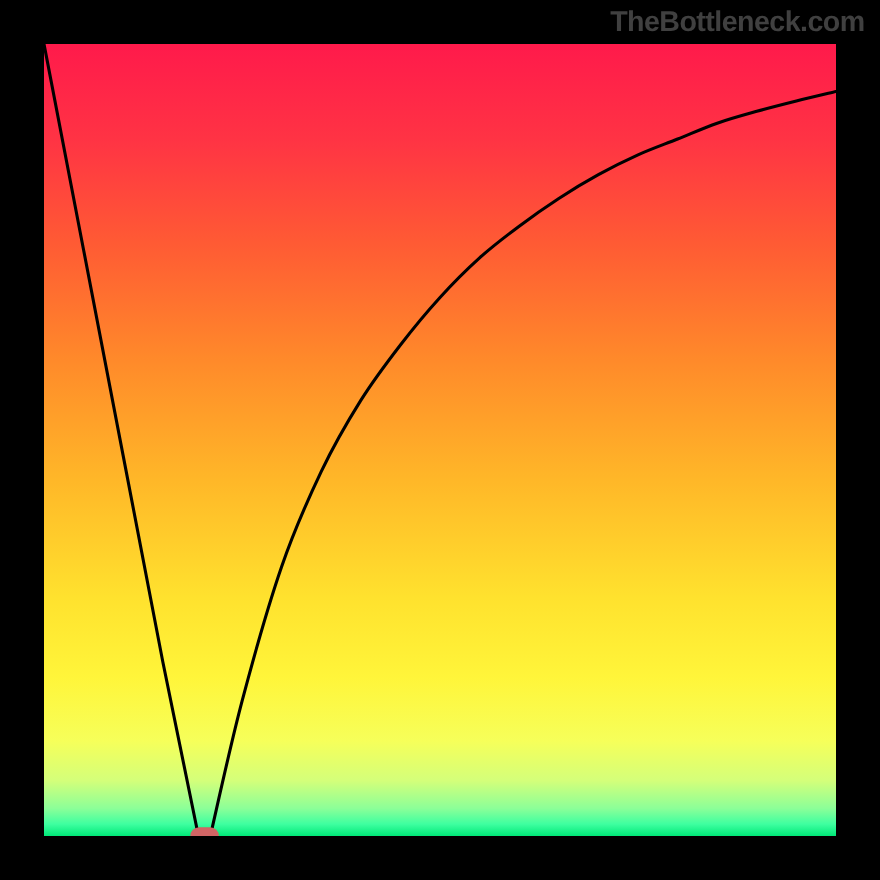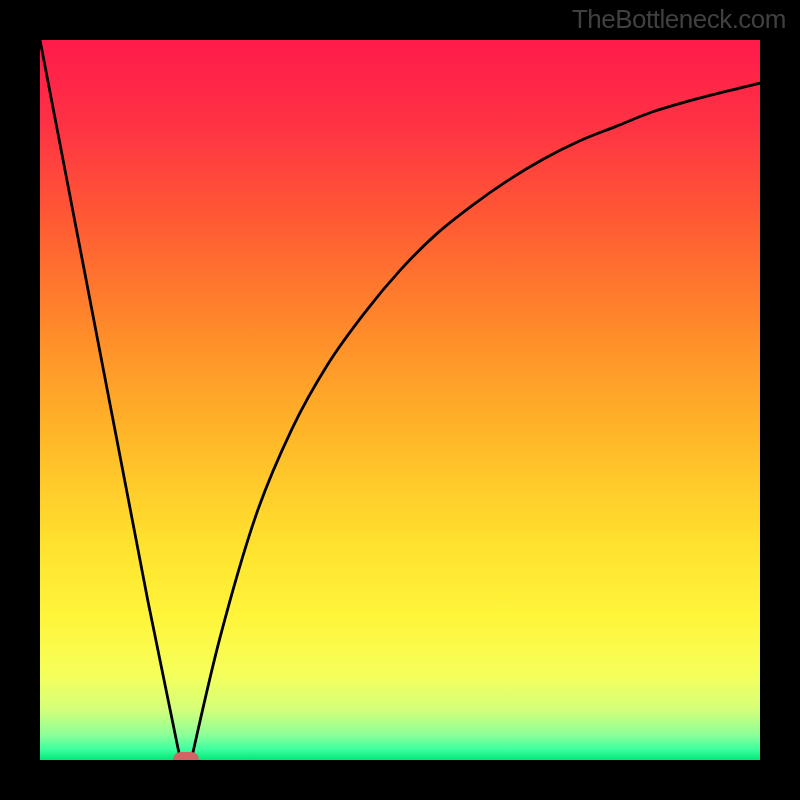--- a/index.html
+++ b/index.html
@@ -9,21 +9,21 @@
     background: #000;
     position: relative;
     font-family: Arial, Helvetica, sans-serif;
   }
   .watermark {
     position: absolute;
     top: 4px;
     right: 14px;
     color: #404040;
     font-size: 26px;
-    font-weight: 400;
+    font-weight: 700;
     letter-spacing: -0.5px;
     z-index: 10;
   }
   .plot-area {
     position: absolute;
     left: 40px;
     top: 40px;
     width: 720px;
     height: 720px;
     overflow: hidden;

